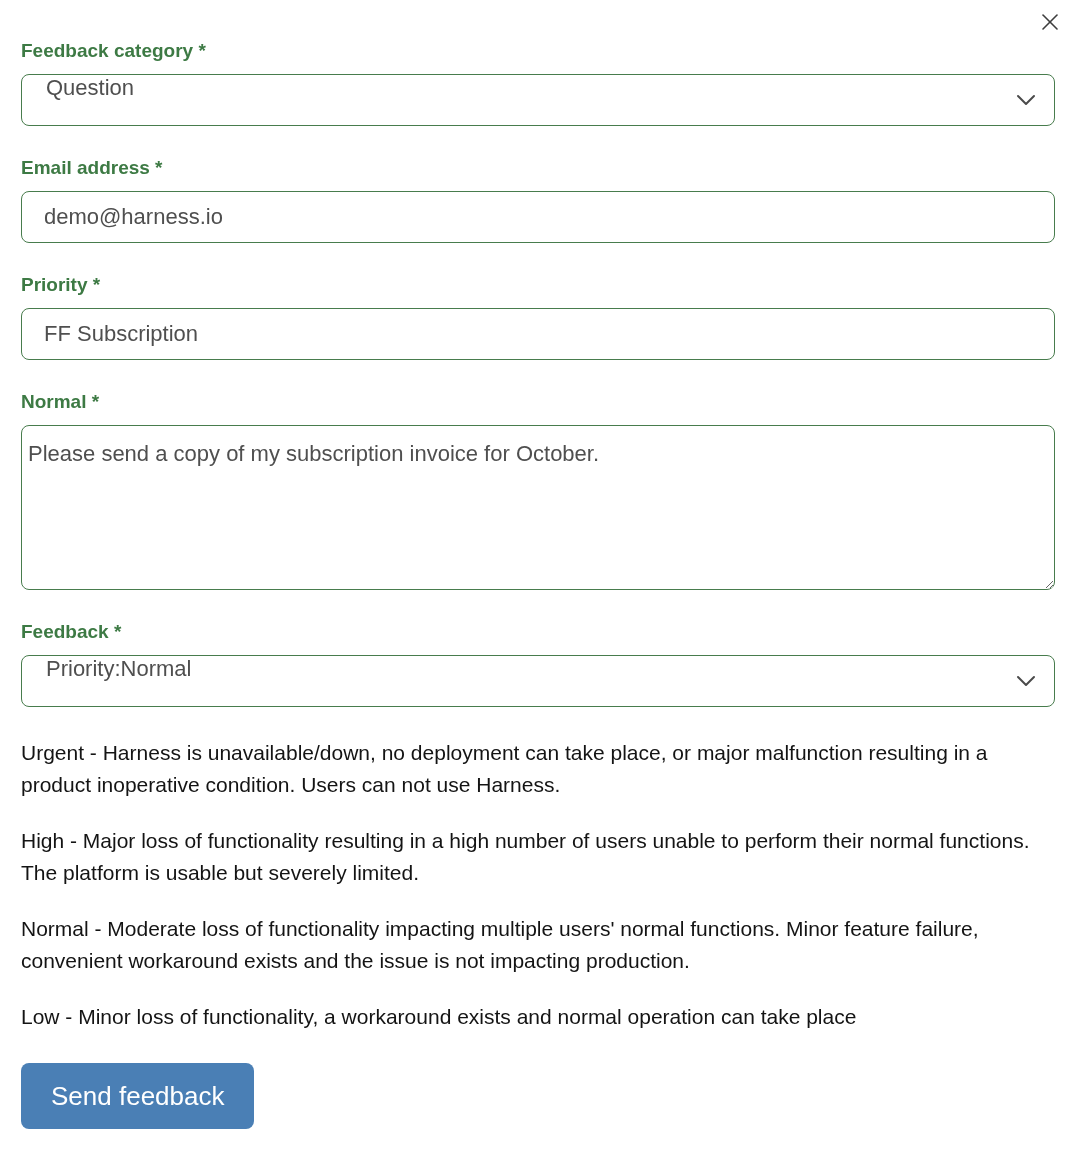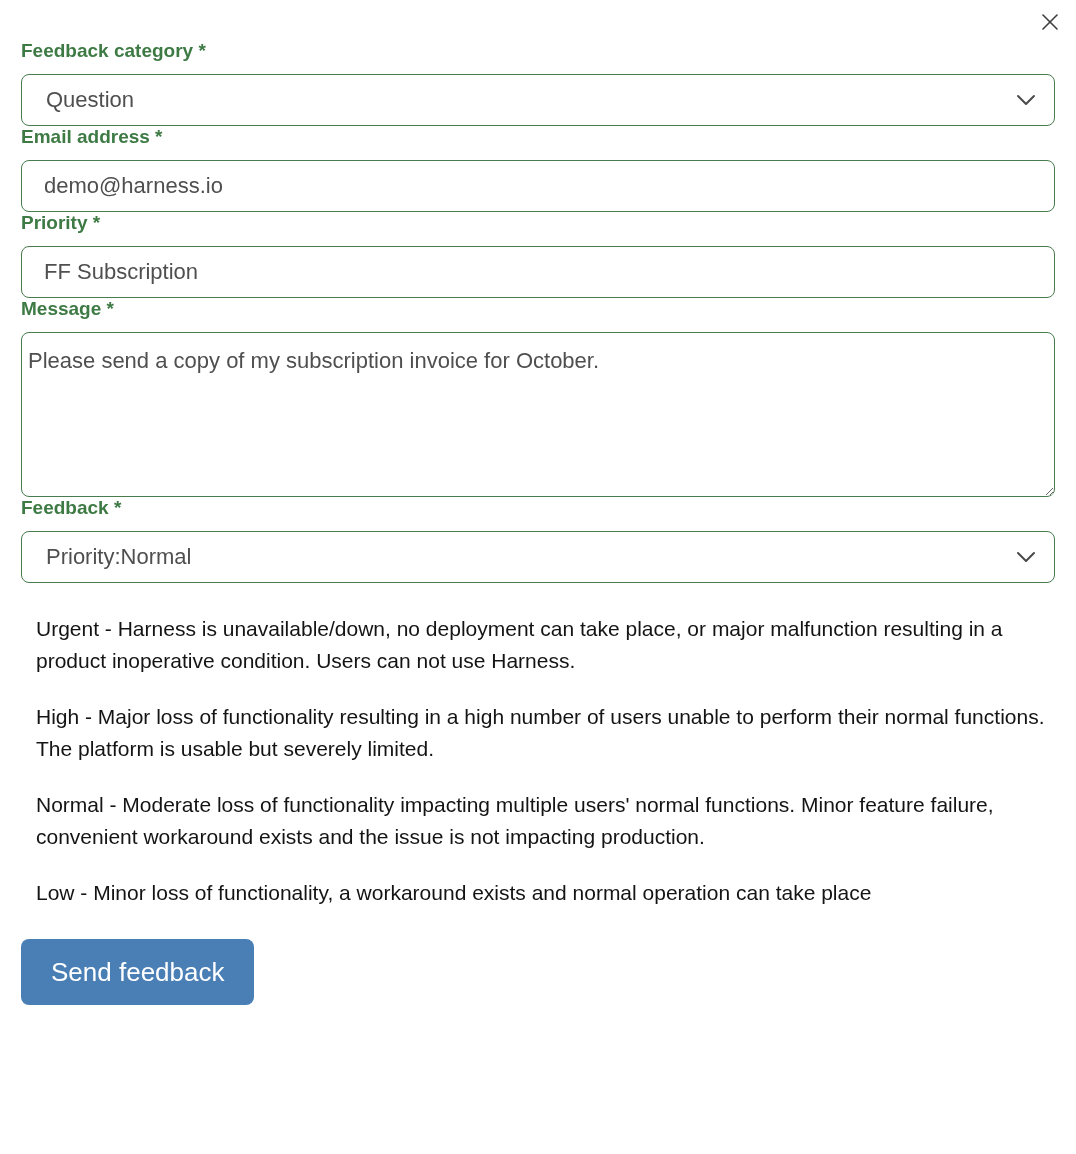--- a/index.html
+++ b/index.html
@@ -20,24 +20,24 @@
   .close-btn{
     position:absolute;top:10px;right:14px;width:24px;height:24px;
     display:flex;align-items:center;justify-content:center;
     background:none;border:none;padding:0;cursor:pointer;
   }
   .container{padding:40px 21px 0 21px;}
   .field-label{
     display:block;color:var(--label-green);font-size:19px;font-weight:bold;
     line-height:21px;margin:0 0 13px 0;
   }
-  .field-group{}
+  .field-group{margin-bottom:31px;}
   .select-box{
     position:relative;width:100%;height:52px;border:1px solid var(--input-border);
-    border-radius:8px;background:#fff;display:flex;align-items:center;
+    border-radius:8px;background:#fff;display:flex;
     padding:0 50px 0 24px;cursor:pointer;
   }
   .select-value{
     color:var(--input-text);font-size:22px;line-height:26px;white-space:nowrap;
     overflow:hidden;text-overflow:ellipsis;
   }
   .select-chevron{
     position:absolute;right:18px;top:50%;transform:translateY(-50%);
     display:flex;align-items:center;
   }
@@ -45,21 +45,21 @@
     width:100%;height:52px;border:1px solid var(--input-border);border-radius:8px;
     background:#fff;color:var(--input-text);font-size:22px;padding:16px 22px;
     font-family:"Liberation Sans","DejaVu Sans",sans-serif;outline:none;
   }
   .textarea-input{
     width:100%;height:165px;border:1px solid var(--input-border);border-radius:8px;
     background:#fff;color:var(--input-text);font-size:22px;line-height:28px;
     padding:14px 6px;font-family:"Liberation Sans","DejaVu Sans",sans-serif;
     resize:both;outline:none;display:block;
   }
-  .priority-info{margin-top:30px;margin-left:15px;}
+  .priority-info{margin-top:30px;}
   .priority-info p{
     color:var(--body-text);font-size:21px;line-height:32px;margin:0 0 24px 0;
   }
   .button-row{display:flex;justify-content:flex-start;margin-top:30px;}
   .send-btn{
     background:var(--button-blue);color:var(--button-text);border:none;
     border-radius:8px;font-size:26px;padding:18px 30px;cursor:pointer;
     font-family:"Liberation Sans","DejaVu Sans",sans-serif;line-height:30px;
   }
 </style>
@@ -93,21 +93,21 @@
     <label class="field-label">Email address *</label>
     <input type="text" class="text-input" value="demo@harness.io" style="">
   </div>
 
   <div class="field-group">
     <label class="field-label">Priority *</label>
     <input type="text" class="text-input" value="FF Subscription" style="">
   </div>
 
   <div class="field-group">
-    <label class="field-label">Message *</label>
+    <label class="field-label">Normal *</label>
     <textarea class="textarea-input" style="">Please send a copy of my subscription invoice for October.</textarea>
   </div>
 
   <div class="field-group" style="margin-bottom:0;">
     <label class="field-label">Feedback *</label>
     <div class="select-box">
       <span class="select-value">Priority:Normal</span>
       <span class="select-chevron">
         <svg width="20" height="12" viewBox="0 0 20 12">
           <polyline points="2,2 10,10 18,2" fill="none" stroke="#4a4a4a" stroke-width="2" stroke-linecap="round" stroke-linejoin="round"></polyline>

